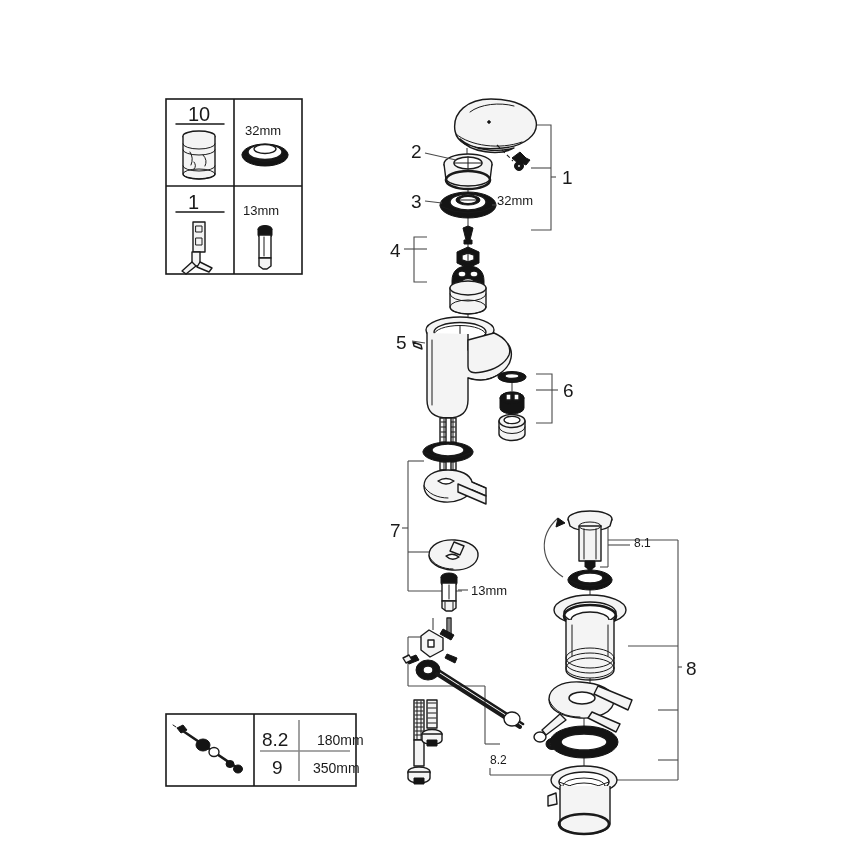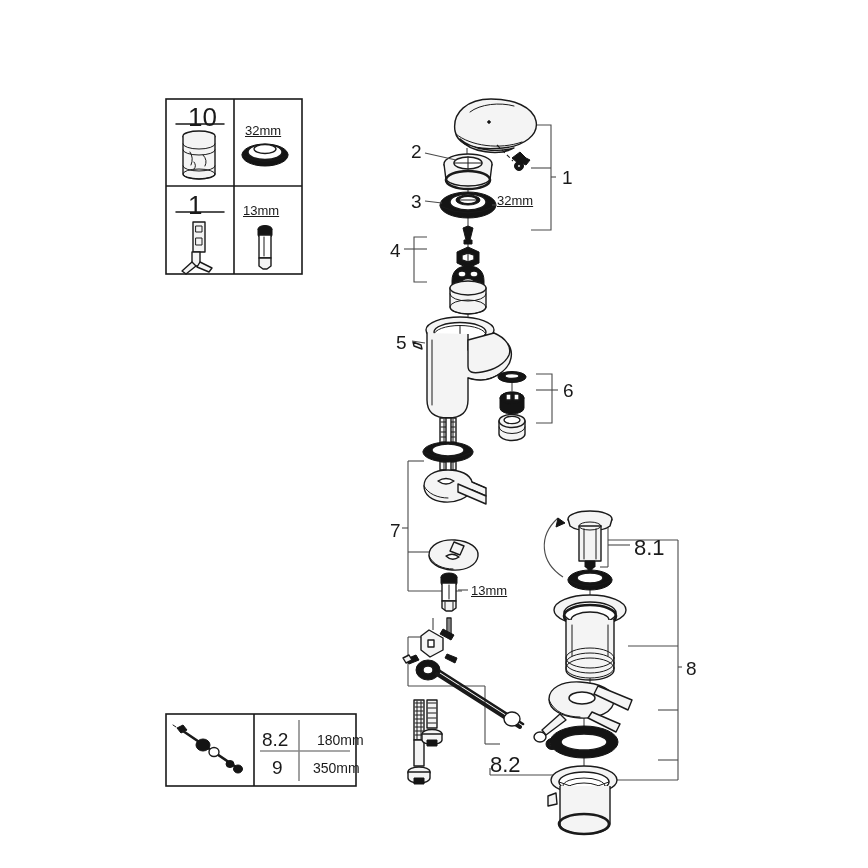--- a/index.html
+++ b/index.html
@@ -23,23 +23,23 @@
   }
   .lbl{
     position:absolute;
     font-family:"Liberation Sans", sans-serif;
     color:#1a1a1a;
     white-space:nowrap;
     line-height:1;
     user-select:none;
   }
   .lbl-num{ font-size:19px; }
-  .lbl-num-sm{ font-size:22px; }
-  .lbl-mm{ font-size:13px;text-decoration:underline; }
-  .lbl-box-num{ font-size:26px; }
+  .lbl-num-sm{ font-size:12px; }
+  .lbl-mm{ font-size:13px; }
+  .lbl-box-num{ font-size:20px; }
   .lbl-tbl{ font-size:19px; }
   .lbl-tbl-mm{ font-size:14px; }
 </style>
 </head>
 <body>
 
 <div id="stage">
 
   <svg viewBox="0 0 868 868" xmlns="http://www.w3.org/2000/svg">
     <defs>

